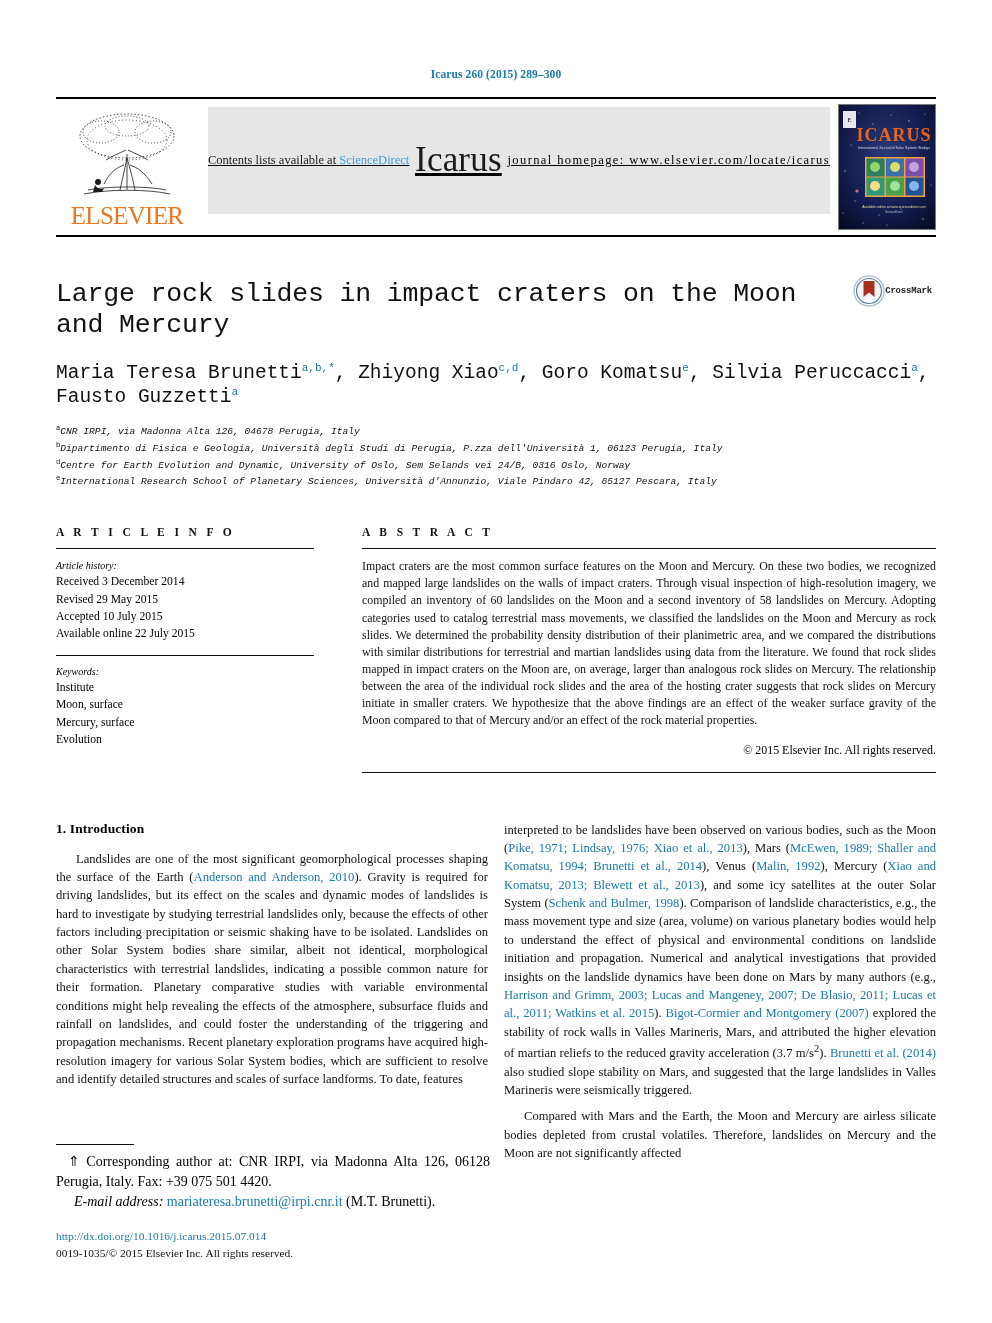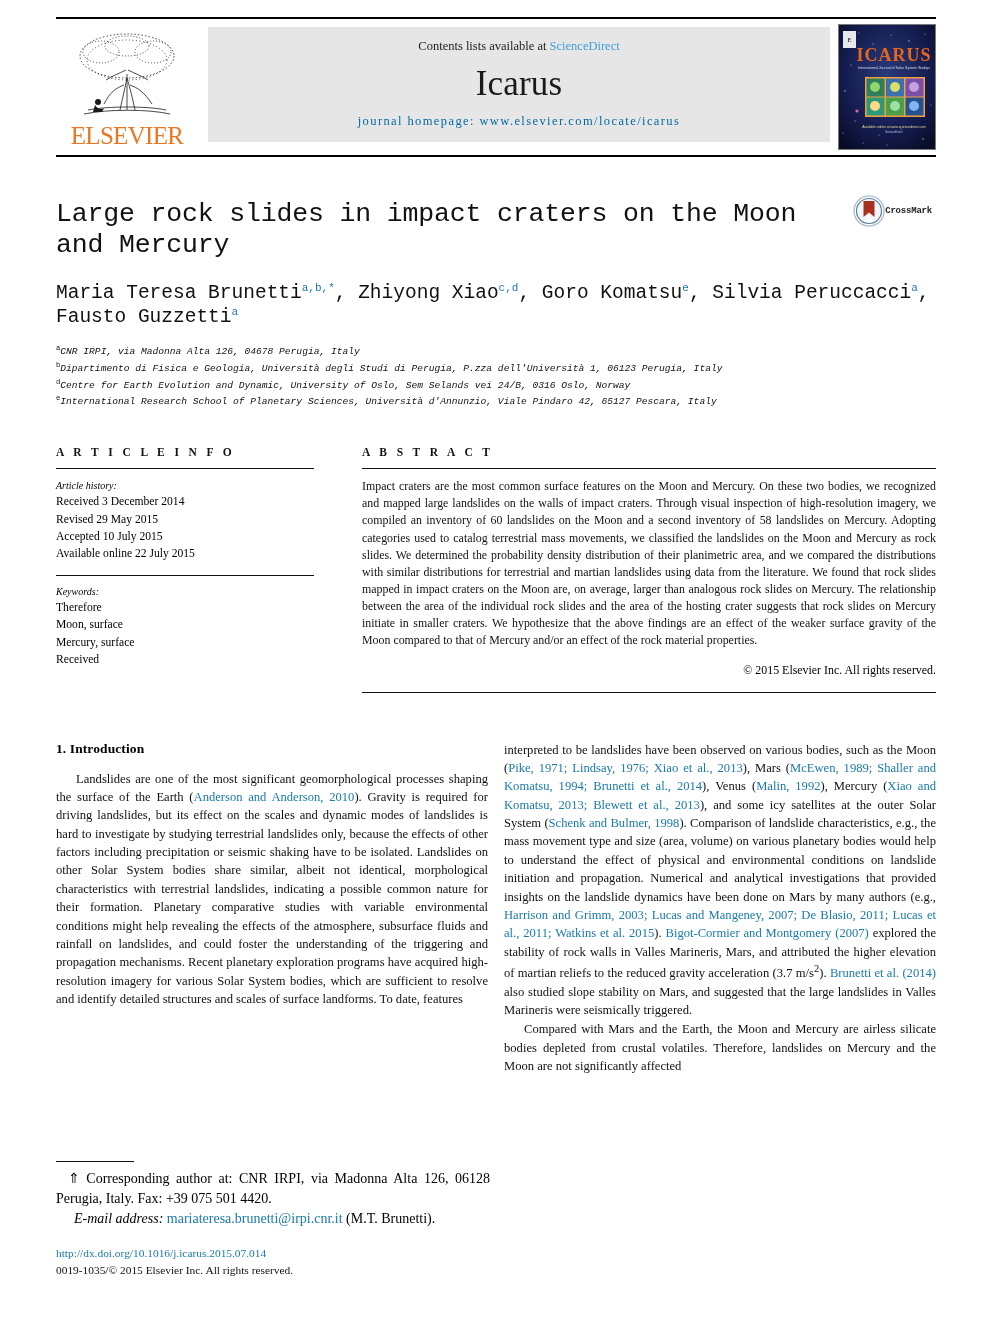--- a/index.html
+++ b/index.html
@@ -58,44 +58,44 @@
     color: #E87722;
     font-size: 25px;
     letter-spacing: -0.7px;
     font-weight: normal;
     line-height: 1;
     margin-top: 1px;
   }
   .center-band {
     flex: 1 1 auto;
     background: #e6e6e6;
-    margin: 3px 8px 8px 10px;
-    display: flex;
-    flex-direction: column;
+    margin: 3px 8px 16px 10px;
+    display: flex;
     align-items: center;
     justify-content: space-between;
     padding: 12px 0 13px 0;
+    text-decoration: underline;
   }
   .contents-line {
     font-size: 12.5px;
     color: #222;
   }
   .contents-line .sd {
     color: #3fa0d8;
   }
   .journal-name {
     font-size: 35px;
     letter-spacing: .2px;
     color: #1a1a1a;
     font-weight: normal;
   }
   .homepage-line {
     font-size: 12.5px;
     letter-spacing: 1.4px;
-    color: #0369a1;
+    color: #000000;
   }
   .cover-thumb {
     flex: 0 0 96px;
     width: 96px;
     position: relative;
     background: #0b1033;
     border: 1px solid #7a7a7a;
     overflow: hidden;
   }
 
@@ -219,21 +219,21 @@
   }
   p.body-p {
     font-size: 12.6px;
     line-height: 1.46;
     text-align: justify;
     margin: 0 0 0 0;
     text-indent: 20px;
     hyphens: auto;
     color: #111;
   }
-  p.body-p + p.body-p { margin-top: 1px; font-family: Liberation Serif, serif; }
+  p.body-p + p.body-p { margin-top: 8px; font-family: Liberation Serif, serif; }
   .ref { color: #1a7aa8; }
 
   
   .footnotes {
     position: absolute;
     left: 56px;
     top: 1144px;
     width: 434px;
   }
   .fn-rule {
@@ -264,20 +264,21 @@
     font-size: 11.4px;
     color: #111;
     line-height: 1.45;
   }
 </style>
 </head>
 <body>
 
 <div class="page">
 
+  <div class="running-head">Icarus 260 (2015) 289–300</div>
 
   <div class="masthead">
 
     <div class="elsevier-logo">
       <svg class="tree-svg" width="118" height="92" viewBox="0 0 118 92">
         <g stroke="#1a1a1a" stroke-width="0.8" fill="none">
           <ellipse cx="59" cy="26" rx="47" ry="22" stroke-dasharray="1.5 2"></ellipse>
           <ellipse cx="59" cy="30" rx="40" ry="20" stroke-dasharray="1 2.5"></ellipse>
           <ellipse cx="33" cy="22" rx="18" ry="11" stroke-dasharray="1 2"></ellipse>
           <ellipse cx="85" cy="22" rx="18" ry="11" stroke-dasharray="1 2"></ellipse>
@@ -397,24 +398,24 @@
     <div class="col-info">
       <div class="sec-head">A R T I C L E    I N F O</div>
       <div class="rule-thin"></div>
       <div class="info-label">Article history:</div>
       <div class="info-line">Received 3 December 2014</div>
       <div class="info-line">Revised 29 May 2015</div>
       <div class="info-line">Accepted 10 July 2015</div>
       <div class="info-line">Available online 22 July 2015</div>
       <div class="rule-thin-2"></div>
       <div class="info-label">Keywords:</div>
-      <div class="info-line">Therefore</div>
+      <div class="info-line">Institute</div>
       <div class="info-line">Moon, surface</div>
       <div class="info-line">Mercury, surface</div>
-      <div class="info-line">Received</div>
+      <div class="info-line">Evolution</div>
     </div>
 
     <div class="col-abstract">
       <div class="sec-head">A B S T R A C T</div>
       <div class="rule-thin"></div>
       <div class="abstract-body">Impact craters are the most common surface features on the Moon and Mercury. On these two bodies, we recognized and mapped large landslides on the walls of impact craters. Through visual inspection of high-resolution imagery, we compiled an inventory of 60 landslides on the Moon and a second inventory of 58 landslides on Mercury. Adopting categories used to catalog terrestrial mass movements, we classified the landslides on the Moon and Mercury as rock slides. We determined the probability density distribution of their planimetric area, and we compared the distributions with similar distributions for terrestrial and martian landslides using data from the literature. We found that rock slides mapped in impact craters on the Moon are, on average, larger than analogous rock slides on Mercury. The relationship between the area of the individual rock slides and the area of the hosting crater suggests that rock slides on Mercury initiate in smaller craters. We hypothesize that the above findings are an effect of the weaker surface gravity of the Moon compared to that of Mercury and/or an effect of the rock material properties.</div>
       <div class="copyright-line">© 2015 Elsevier Inc. All rights reserved.</div>
       <div class="abstract-bottom-rule"></div>
     </div>
   </div>

